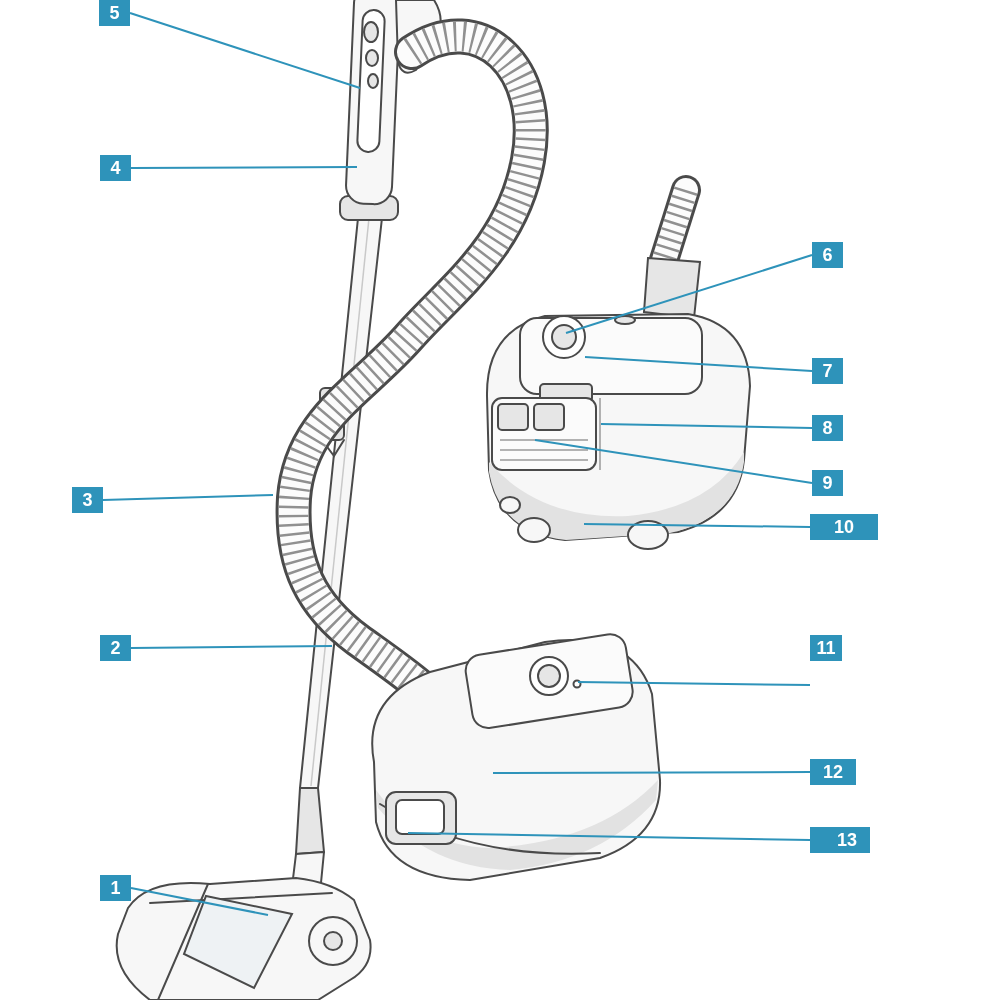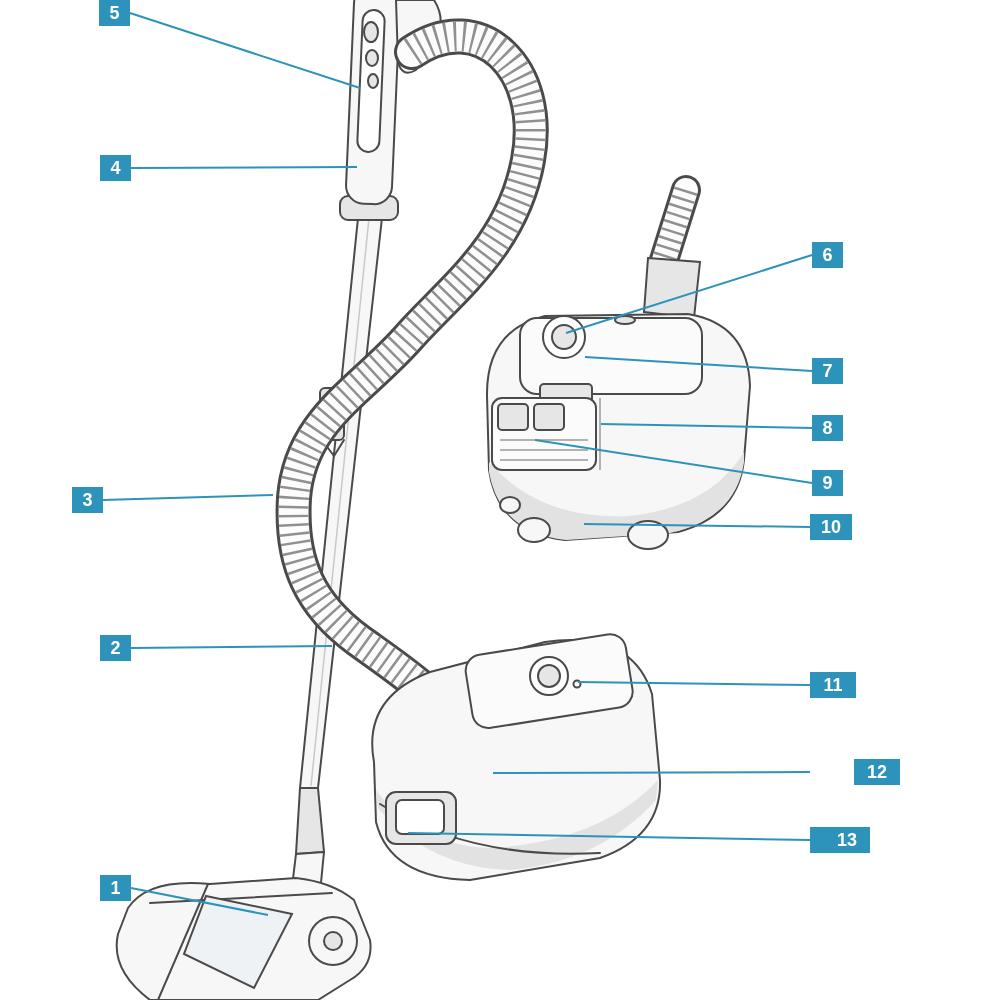--- a/index.html
+++ b/index.html
@@ -137,18 +137,18 @@
   <div id="label-layer">
       <div class="callout" style="left: 100px; top: 875px; width: 31px; height: 26px;">1</div>
       <div class="callout" style="left: 100px; top: 635px; width: 31px; height: 26px;">2</div>
       <div class="callout" style="left: 72px; top: 487px; width: 31px; height: 26px;">3</div>
       <div class="callout" style="left: 100px; top: 155px; width: 31px; height: 26px;">4</div>
       <div class="callout" style="left: 99px; top: 0px; width: 31px; height: 26px;">5</div>
       <div class="callout" style="left: 812px; top: 242px; width: 31px; height: 26px;">6</div>
       <div class="callout" style="left: 812px; top: 358px; width: 31px; height: 26px;">7</div>
       <div class="callout" style="left: 812px; top: 415px; width: 31px; height: 26px;">8</div>
       <div class="callout" style="left: 812px; top: 470px; width: 31px; height: 26px;">9</div>
-      <div class="callout" style="left: 810px; top: 514px; width: 42px; height: 26px;">10</div>
-      <div class="callout" style="left: 810px; top: 672px; width: 46px; height: 26px;">11</div>
-      <div class="callout" style="left: 810px; top: 759px; width: 46px; height: 26px; margin-left: 44px;">12</div>
+      <div class="callout" style="left: 810px; top: 514px; width: 68px; height: 26px;">10</div>
+      <div class="callout" style="left: 810px; top: 635px; width: 32px; height: 26px;">11</div>
+      <div class="callout" style="left: 810px; top: 759px; width: 46px; height: 26px;">12</div>
       <div class="callout" style="left: 810px; top: 827px; width: 46px; height: 26px; padding-left: 14px;">13</div>
     </div>
 </div>
 
 </body></html>

